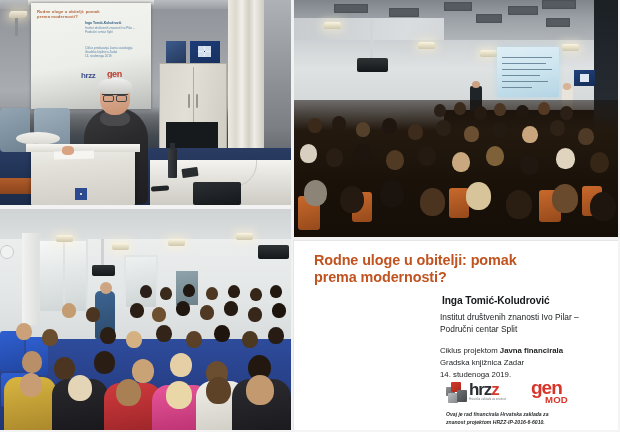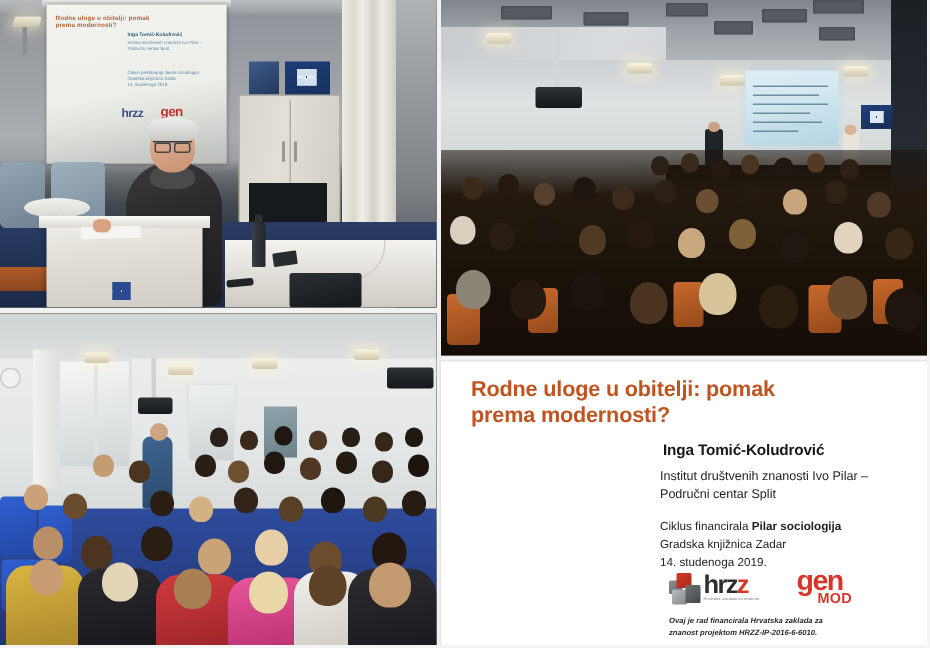--- a/index.html
+++ b/index.html
@@ -707,21 +707,21 @@
     </div>
 
     <div class="slide-author">Inga Tomić-Koludrović</div>
 
     <div class="slide-affil">
       <span>Institut društvenih znanosti Ivo Pilar –</span><br>
       <span>Područni centar Split</span>
     </div>
 
     <div class="slide-series">
-      <span>Ciklus financirala </span><b>Pilar sociologija</b><br>
+      <span>Ciklus projektom </span><b>Javna financirala</b><br>
       <span>Gradska knjižnica Zadar</span><br>
       <span>14. studenoga 2019.</span>
     </div>
 
     <div class="slide-logos">
       <div class="logo-hrzz">
         <span class="logo-hrzz-cubes">
           <span class="cube c1"></span>
           <span class="cube c2"></span>
           <span class="cube c3"></span>

